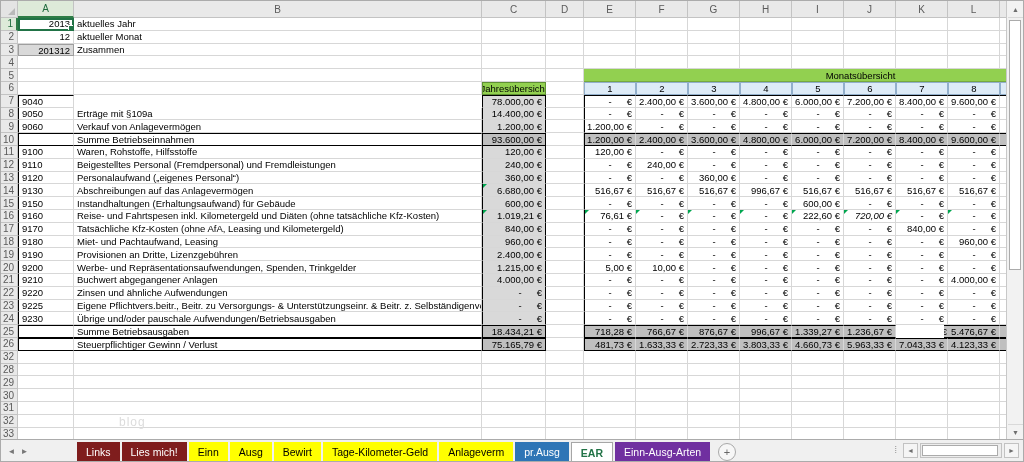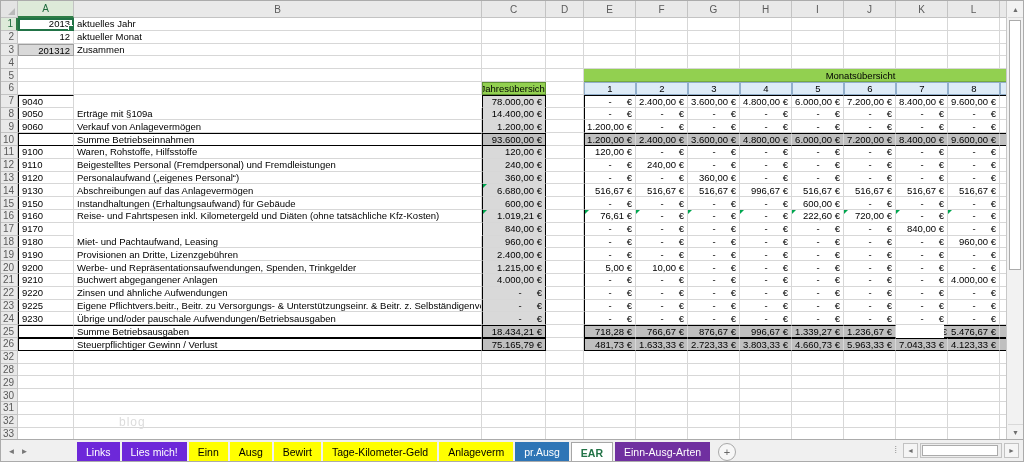--- a/index.html
+++ b/index.html
@@ -50,21 +50,21 @@
   #vthumb{position:absolute;left:2px;top:19px;width:12px;height:250px;background:#fff;
       border:1px solid #ABABAB;box-sizing:border-box;}
   
   #tabbar{position:absolute;left:0;bottom:0;width:1024px;height:22px;background:#F0F0F0;
       border-top:1px solid #ABABAB;box-sizing:border-box;display:flex;align-items:flex-start;}
   .navarr{width:13px;height:18px;margin-top:2px;display:flex;align-items:center;
       justify-content:center;font-size:8px;color:#777;}
   #tabs{display:flex;margin-left:46px;height:22px;align-items:flex-start;}
   .tab{height:19px;margin-top:2px;margin-right:2px;padding:0 9px;display:flex;align-items:center;
       font-size:10.5px;cursor:default;}
-  .tab.black{background:#6d28d9;color:#fff;justify-content:center;}
+  .tab.black{background:#7f1d1d;color:#fff;justify-content:center;}
   .tab.yellow{background:#FFFF00;color:#000;}
   .tab.blue{background:#2E75B6;color:#fff;}
   .tab.purple{background:#7030A0;color:#fff;}
   .tab.active{background:#FFF;color:#217346;font-weight:bold;border:1px solid #A6A6A6;
       border-bottom:none;height:20px;}
   #addtab{width:16px;height:16px;margin:3px 0 0 6px;border:1px solid #A9A9A9;border-radius:50%;
       display:flex;align-items:center;justify-content:center;font-size:11px;color:#666;background:#F7F7F7;}
   #hscrollwrap{position:absolute;right:6px;bottom:3px;display:flex;align-items:center;height:16px;}
   #hdots{font-size:9px;color:#8a8a8a;margin-right:6px;letter-spacing:0;}
   .harr{width:15px;height:15px;border:1px solid #C2C2C2;background:#F5F5F5;display:flex;
@@ -454,31 +454,32 @@
       </div>
       <div class="c num tri" style="grid-area: 17 / 8;">
         <span class="dsh">-</span>
         <span>€</span>
       </div>
       <div class="c num tri" style="grid-area: 17 / 9;">
         <span class="dsh">-</span>
         <span>€</span>
       </div>
       <div class="c num tri" style="grid-area: 17 / 10;">222,60 €</div>
-      <div class="c num tri" style="grid-area: 17 / 11;">720,00 €</div>
+      <div class="c num tri" style="grid-area: 17 / 11; font-style: italic;">720,00 €</div>
       <div class="c num tri" style="grid-area: 17 / 12;">
         <span class="dsh">-</span>
         <span>€</span>
       </div>
       <div class="c num tri" style="grid-area: 17 / 13;">
         <span class="dsh">-</span>
         <span>€</span>
       </div>
       <div class="c" style="grid-area: 17 / 14;"></div>
       <div class="c lbl blk" style="grid-area: 18 / 2;">9170</div>
+      <div class="c lbl" style="grid-area: 18 / 3;">Tatsächliche Kfz-Kosten (ohne AfA, Leasing und Kilometergeld)</div>
       <div class="c year num" style="grid-area: 18 / 4;">840,00 €</div>
       <div class="c" style="grid-area: 18 / 5;"></div>
       <div class="c num blk" style="grid-area: 18 / 6;">
         <span class="dsh">-</span>
         <span>€</span>
       </div>
       <div class="c num" style="grid-area: 18 / 7;">
         <span class="dsh">-</span>
         <span>€</span>
       </div>

